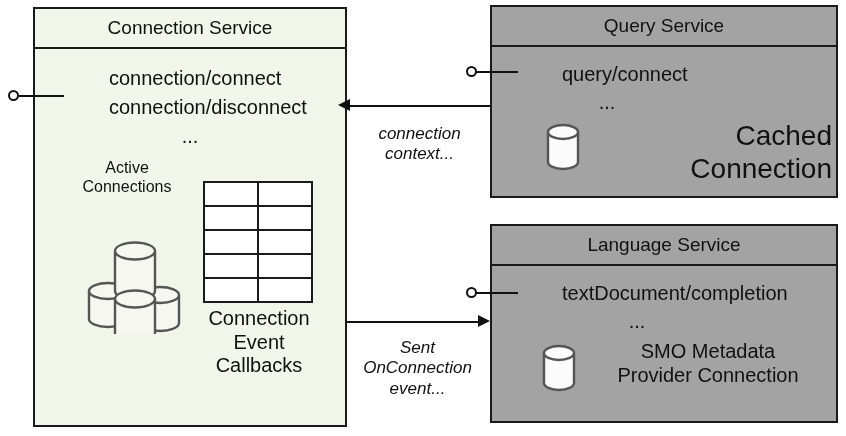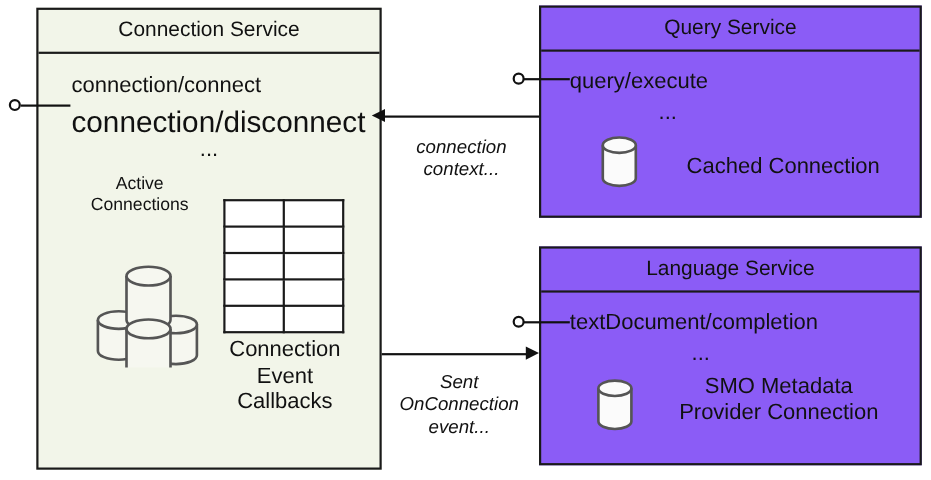--- a/index.html
+++ b/index.html
@@ -18,41 +18,42 @@
     overflow: hidden;
   }
 
   
   .component {
     position: absolute;
     border: 2px solid #1a1a1a;
     box-sizing: border-box;
   }
   .component.green { background: #f2f5e9; }
-  .component.grey  { background: #8b5cf6; }
+  .component.grey  { background: #a3a3a3; }
 
   .comp-header {
     border-bottom: 2px solid #1a1a1a;
     text-align: center;
     font-weight: normal;
     color: #111111;
     display: flex;
     align-items: center;
     justify-content: center;
   }
   .comp-body {
     position: relative;
     box-sizing: border-box;
     height: calc(100% - 38px);
   }
 
   
   .op-line {
     color: #111111;
     white-space: nowrap;
+    margin-left: 44px;
   }
   .ellipsis {
     color: #111111;
     text-align: center;
   }
   .caption {
     color: #111111;
     text-align: center;
     line-height: 1.18;
   }
@@ -123,21 +124,21 @@
 <div id="canvas">
 
   <div class="component green" style="left:33px; top:7px; width:314px; height:420px;">
 
     <div class="comp-header" style="height:38px; font-size:19px;">Connection Service</div>
 
     <div class="comp-body">
 
       <div class="op-line" style="position:absolute; left:30px; top:18px; font-size:20px;">connection/connect</div>
 
-      <div class="op-line" style="position:absolute; left:30px; top:47px; font-size:27px;">connection/disconnect</div>
+      <div class="op-line" style="position:absolute; left:30px; top:47px; font-size:20px;">connection/disconnect</div>
 
       <div class="ellipsis" style="position:absolute; left:0; top:76px; width:100%; font-size:20px;">...</div>
 
       <div class="caption" style="position:absolute; left:12px; top:110px; width:160px; font-size:16px;">
         <div>Active</div>
         <div>Connections</div>
       </div>
 
       <div class="cyl-wrap" style="left:18px; top:170px;">
         <svg width="145" height="115" viewBox="0 0 145 115">
@@ -194,34 +195,34 @@
 
   <div class="lolli-stem" style="left:19px; top:95px; width:45px;"></div>
   <div class="lolli-ball" style="left:8px; top:90px;"></div>
 
   <div class="component grey" style="left:490px; top:5px; width:348px; height:193px;">
 
     <div class="comp-header" style="height:38px; font-size:19px;">Query Service</div>
 
     <div class="comp-body">
 
-      <div class="op-line" style="position:absolute; left:26px; top:16px; font-size:20px;">query/execute</div>
+      <div class="op-line" style="position:absolute; left:26px; top:16px; font-size:20px;">query/connect</div>
 
       <div class="ellipsis" style="position:absolute; left:0; top:44px; width:230px; font-size:20px;">...</div>
 
       <div class="cyl-wrap" style="left:50px; top:74px;">
         <svg width="42" height="52" viewBox="0 0 42 52">
           <g fill="#fbfbfb" stroke="#555555" stroke-width="2.4">
             <path d="M6,11 L6,41 A15,7 0 0 0 36,41 L36,11"></path>
             <ellipse cx="21" cy="11" rx="15" ry="7"></ellipse>
           </g>
         </svg>
       </div>
 
-      <div class="caption" style="position:absolute; left:100px; top:93px; width:240px; font-size:20px; text-align:center;">Cached Connection</div>
+      <div class="caption" style="position:absolute; left:100px; top:72px; width:240px; font-size:28px; text-align:right;">Cached Connection</div>
 
     </div>
   </div>
 
   <div class="lolli-stem" style="left:476px; top:71px; width:42px;"></div>
   <div class="lolli-ball" style="left:466px; top:66px;"></div>
 
   <div class="component grey" style="left:490px; top:224px; width:348px; height:199px;">
 
     <div class="comp-header" style="height:38px; font-size:19px;">Language Service</div>

